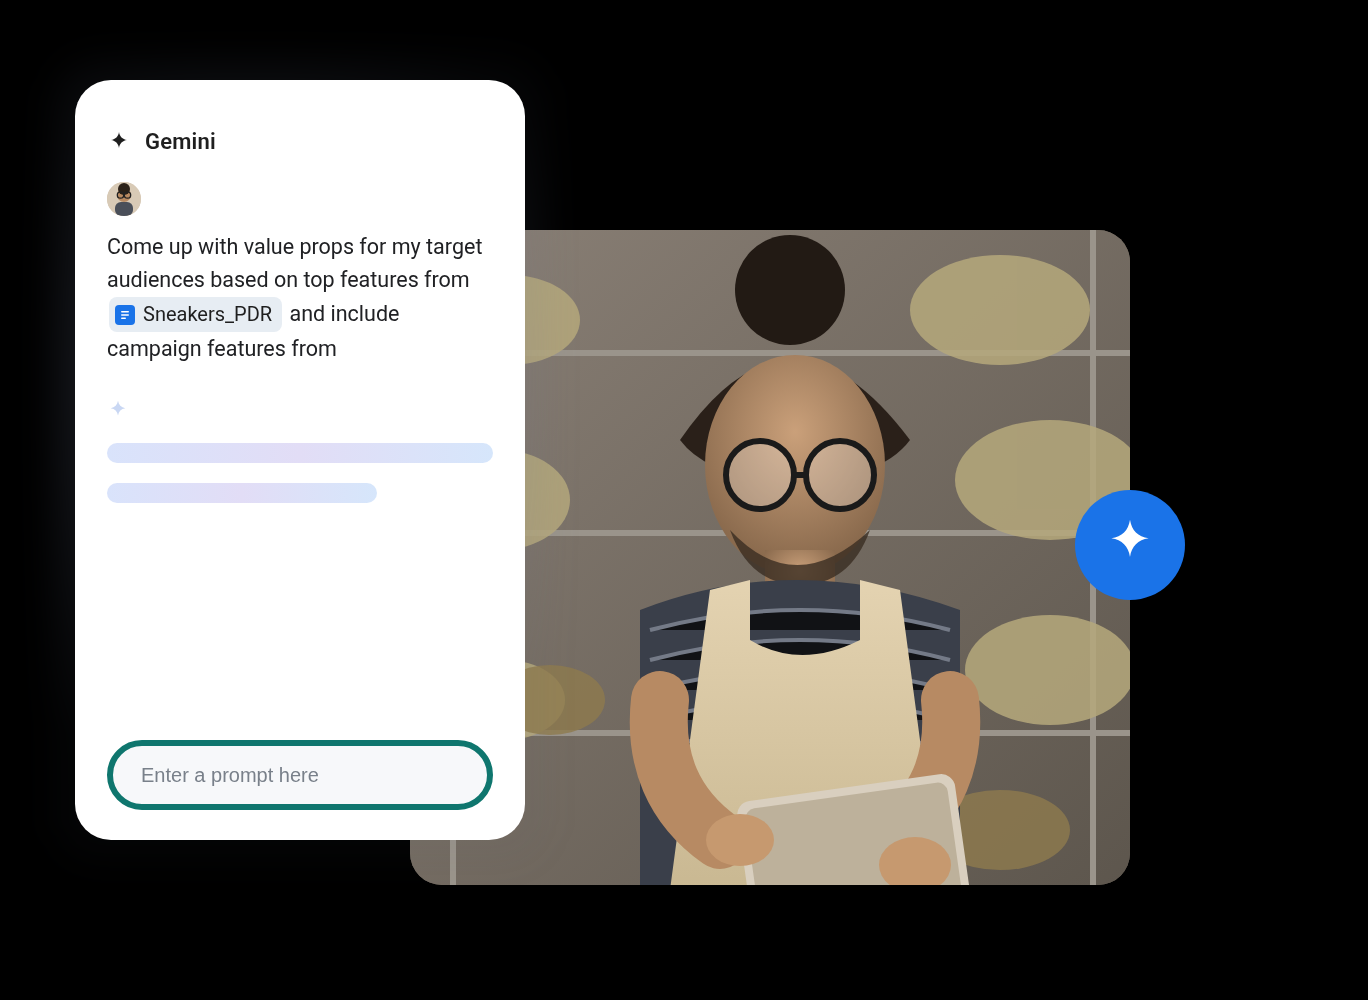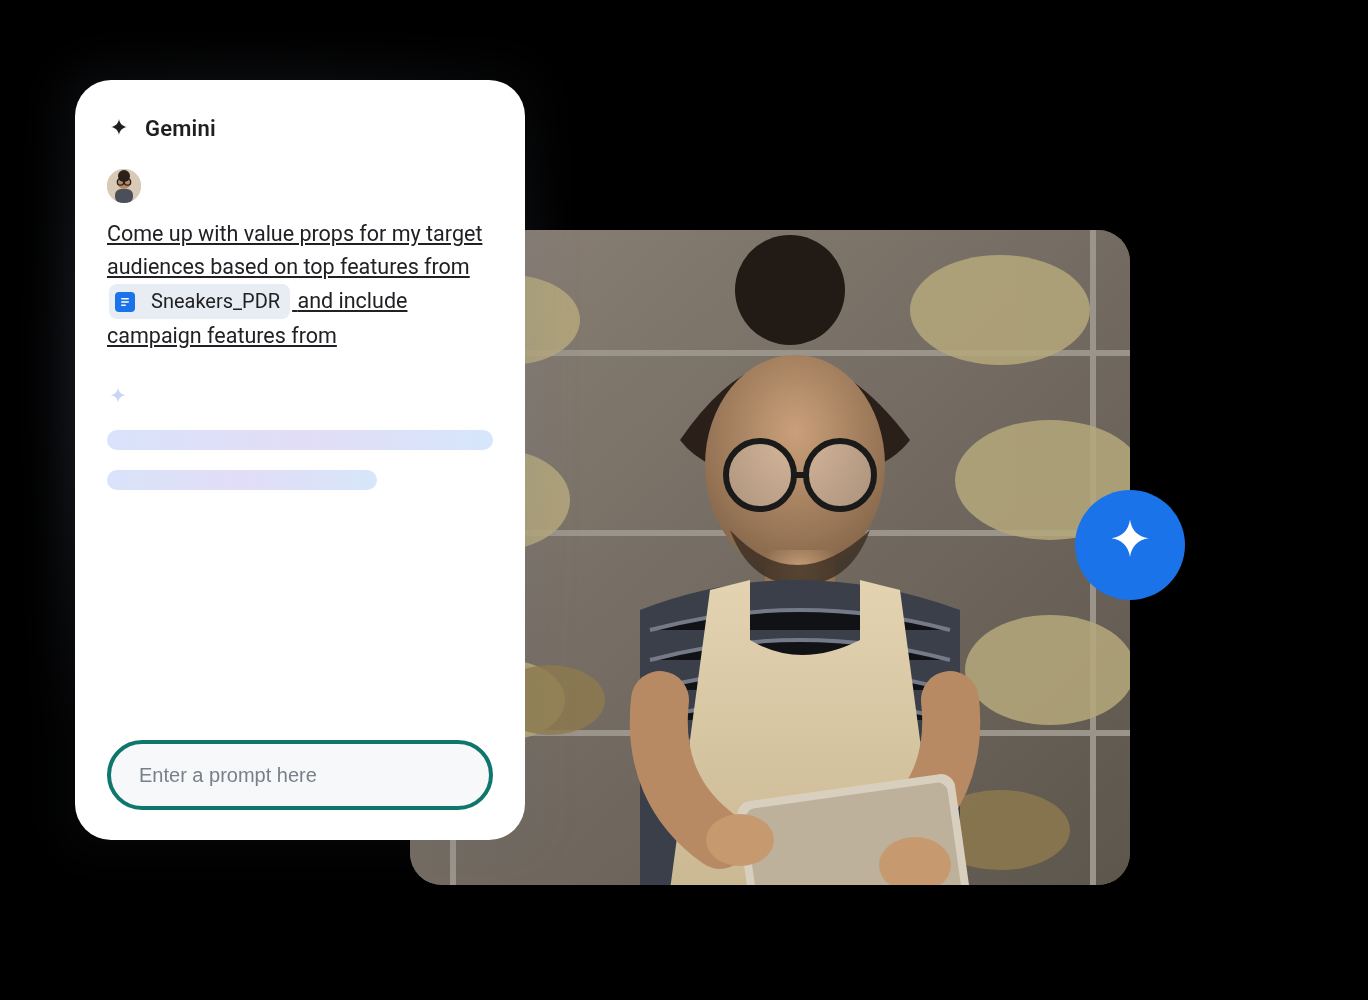--- a/index.html
+++ b/index.html
@@ -51,21 +51,21 @@
     filter: blur(18px);
   }
   .panel {
     position: absolute;
     left: 75px;
     top: 80px;
     width: 450px;
     height: 760px;
     background: #fff;
     border-radius: 36px;
-    padding: 36px 32px 30px 32px;
+    padding: 49px 32px 30px 32px;
     display: flex;
     flex-direction: column;
     color: #1f1f1f;
   }
 
   .panel-header {
     display: flex;
     align-items: center;
     gap: 14px;
     margin-bottom: 28px;
@@ -78,27 +78,26 @@
     overflow: hidden; margin-bottom: 14px;
     background: #d7c9b8;
   }
   .avatar svg { width: 100%; height: 100%; display: block; }
 
   .prompt-text {
     font-size: 21.5px;
     line-height: 1.55;
     color: #202124;
     font-weight: 400;
-    text-decoration: underline;
   }
 
   .chip {
     display: inline-flex;
     align-items: center;
-    gap: 16px;
+    gap: 8px;
     background: #e7edf3;
     border-radius: 8px;
     padding: 2px 10px 2px 6px;
     vertical-align: baseline;
     margin: 0 2px;
     font-size: 20px;
   }
   .chip .ficon {
     width: 20px; height: 20px; border-radius: 4px;
     display: inline-flex; align-items: center; justify-content: center;
@@ -118,21 +117,21 @@
   }
   .shimmer.short { width: 70%; }
 
   .prompt-input-wrap {
     margin-top: auto;
   }
   .prompt-input {
     width: 100%;
     height: 70px;
     border-radius: 35px;
-    border: 4px solid #0f766e;
+    border: 6px solid #0f766e;
     background: #f7f8fa;
     padding: 0 28px;
     font-size: 20px;
     color: #5f6368;
     outline: none;
   }
   .prompt-input::placeholder { color: #79808a; }
 </style>
 </head>
 <body>

